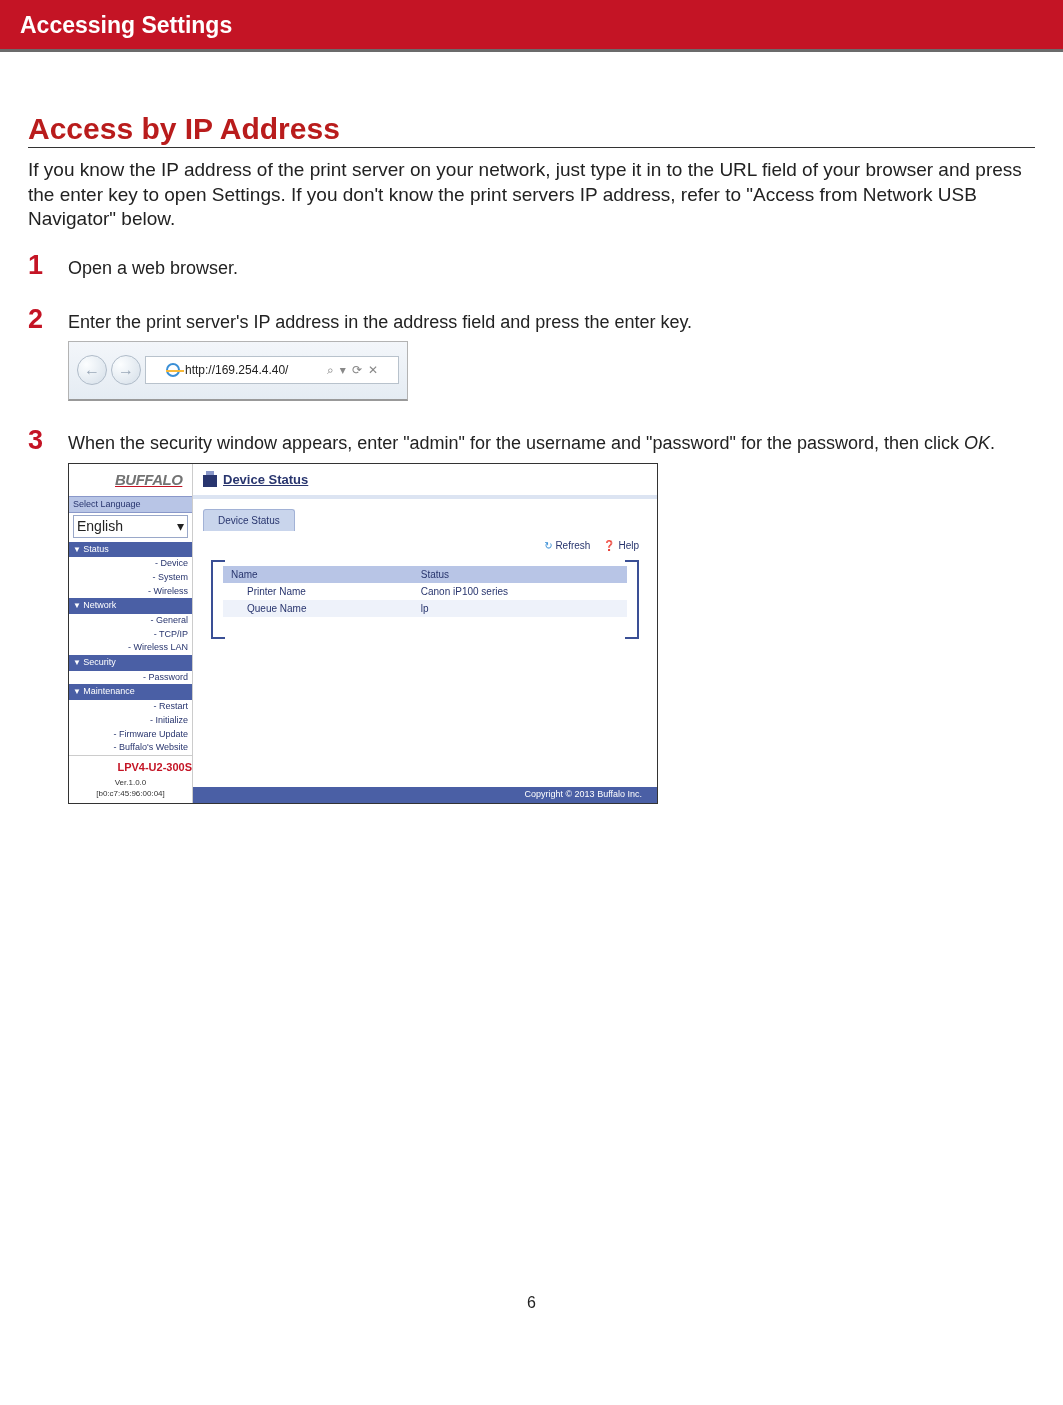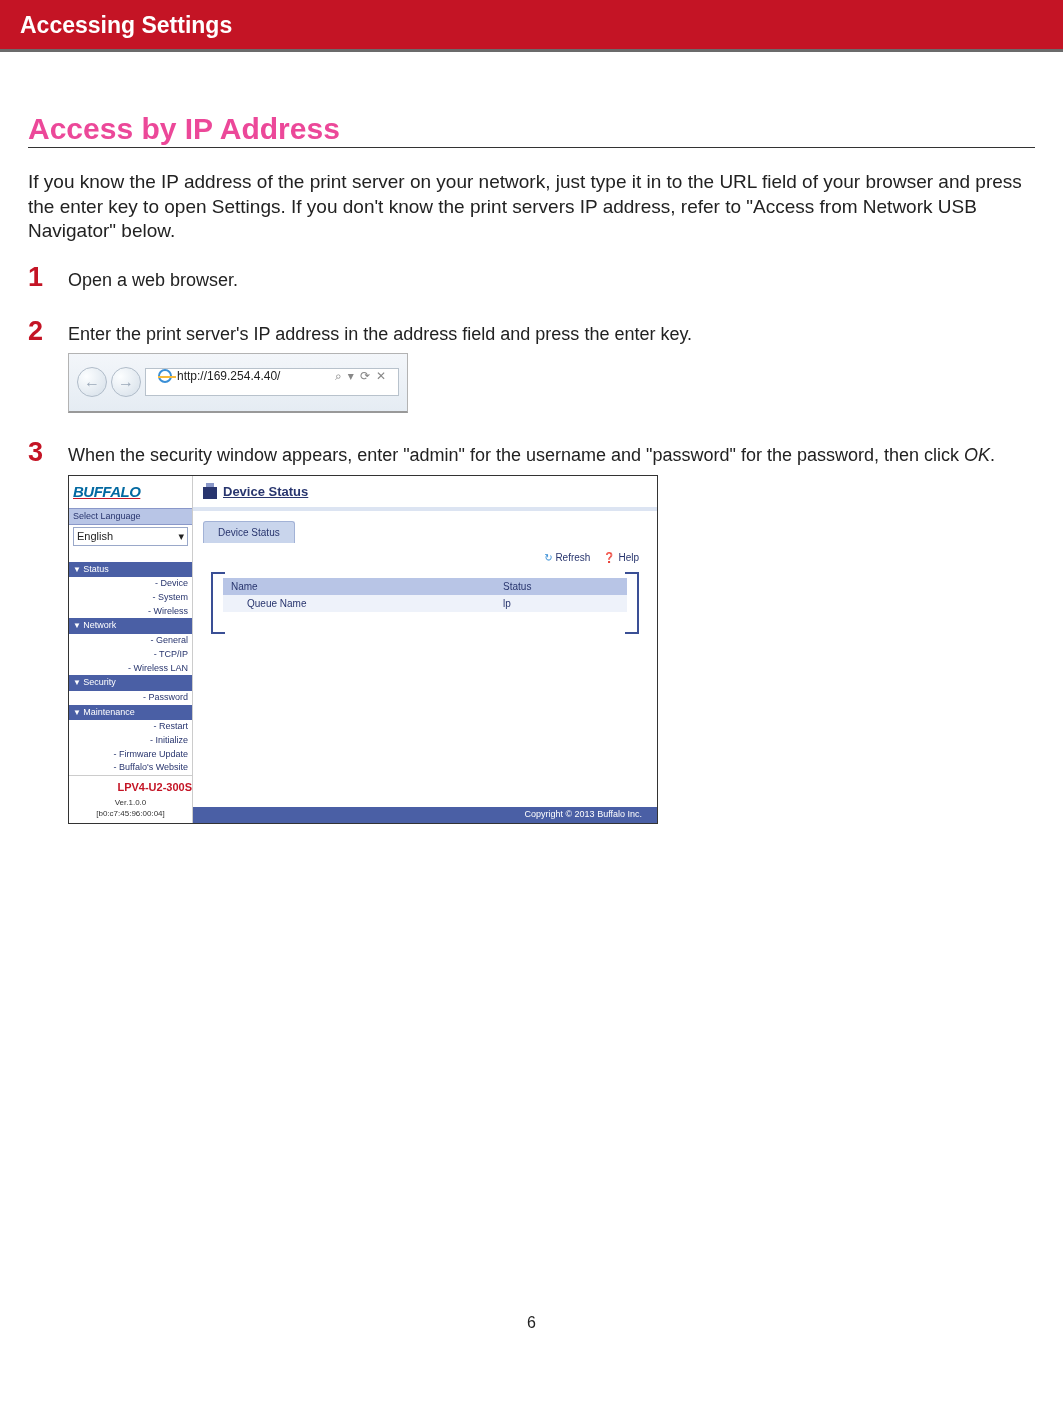--- a/index.html
+++ b/index.html
@@ -1,39 +1,39 @@
 <!DOCTYPE html>
 <html><head>
 <meta charset="utf-8">
 <style>
   * { box-sizing: border-box; margin: 0; padding: 0; }
   body { font-family: 'Segoe UI', Arial, sans-serif; background: #fff; color: #222; width: 1063px; }
   .header-bar { background: #c41425; color: #fff; padding: 12px 20px 10px; font-weight: bold; font-size: 23px; border-bottom: 3px solid #6b6b6b; }
   .content { padding: 60px 28px 30px 28px; }
-  .section-title { color: #ec4899; font-size: 30px; font-weight: bold; border-bottom: 1px solid #333; margin-bottom: 22px; padding-bottom: 1px; }
+  .section-title { color: #b91c1c; font-size: 30px; font-weight: bold; border-bottom: 1px solid #333; margin-bottom: 10px; padding-bottom: 1px; }
   .intro { font-size: 19px; line-height: 1.3; margin-bottom: 20px; }
   .step { display: flex; align-items: flex-start; margin-bottom: 26px; }
   .step-num { color: #c41425; font-size: 27px; font-weight: bold; width: 40px; flex-shrink: 0; line-height: 1; }
   .step-body { font-size: 18px; padding-top: 5px; line-height: 1.3; flex: 1; }
   .step-body .ok-italic { font-style: italic; }
   .browser-shot { margin-top: 6px; width: 340px; border: 1px solid #b3b3b3; border-bottom: 2px solid #999; background: linear-gradient(#f3f6fa,#e5ecf3); height: 60px; display: flex; align-items: center; padding: 0 8px; gap: 4px; }
   .nav-btn { width: 30px; height: 30px; border-radius: 50%; background: radial-gradient(circle at 30% 30%, #fcfeff, #d4dee8); border: 1px solid #b0bcc9; display: flex; align-items: center; justify-content: center; color: #9aa8b8; font-size: 16px; }
-  .addr-box { flex: 1; height: 28px; background: #fff; border: 1px solid #b8c2cc; display: flex; align-items: flex-start; padding: 0 12px; gap: 5px; font-size: 12px; }
+  .addr-box { flex: 1; height: 28px; background: #fff; border: 1px solid #b8c2cc; display: flex; align-items: center; padding: 0 20px; gap: 5px; font-size: 12px; }
   .ie-e { width: 14px; height: 14px; border: 2px solid #3a8fd6; border-radius: 50%; position: relative; }
   .ie-e::after { content: ''; position: absolute; left: -2px; top: 5px; width: 18px; height: 2px; background: #f6b93b; }
   .addr-tools { color: #888; font-size: 12px; display: flex; gap: 6px; align-items: center; }
 
   
   .admin-shot { margin-top: 8px; width: 590px; border: 1px solid #333; background: #fff; }
   .admin-inner { display: flex; min-height: 300px; }
   .admin-side { width: 124px; background: #fff; font-size: 10px; border-right: 1px solid #ccc; display:flex; flex-direction:column; }
   .logo-buf { padding: 6px 4px; }
-  .logo-buf span { color: #0369a1; font-weight: 900; font-style: italic; letter-spacing: -0.5px; font-size: 15px; text-decoration: underline; text-decoration-color: #c41425; }
+  .logo-buf span { color: #737373; font-weight: 900; font-style: italic; letter-spacing: -0.5px; font-size: 15px; text-decoration: underline; text-decoration-color: #c41425; margin-left: 42px; }
   .sel-lang { background: #b8c5e6; font-size: 9px; padding: 2px 4px; color: #28356e; border-top:1px solid #8a98c9; border-bottom:1px solid #8a98c9; }
-  .lang-select { margin: 2px 4px 16px; background:#fff; border:1px solid #9aa8c9; font-size:11px; padding:1px 3px; display:flex; justify-content:space-between; align-items:center; }
+  .lang-select { margin: 2px 4px 4px; background:#fff; border:1px solid #9aa8c9; font-size:14px; padding:1px 3px; display:flex; justify-content:space-between; align-items:center; }
   .cat { background: #4a5fa5; color: #fff; font-size: 9px; padding: 2px 4px; }
   .cat::before { content: "▼ "; font-size:8px; }
   .subitem { color: #28356e; font-size: 9px; padding: 1px 4px 1px 8px; text-align: right; }
   .subitem::before { content: "- "; }
   .side-fill { flex:1; }
   .model { text-align:right; color:#c41425; font-weight:bold; font-size:11px; padding:4px 0; border-top:1px solid #ccc;}
   .ver { text-align:center; font-size:8px; color:#333; padding-bottom:4px; }
 
   .admin-main { flex: 1; background: #fff; display:flex; flex-direction:column;}
   .admin-title-row { padding: 8px 10px 6px; display:flex; align-items:center; gap:6px; border-bottom: 4px solid #dce4f2;}
@@ -147,20 +147,24 @@
               <span class="act-link"><span class="refresh-ico">↻</span> <span>Refresh</span></span>
               <span class="act-link"><span class="help-ico">❓</span> <span>Help</span></span>
             </div>
             <div class="bracket-box">
               <table class="ptable">
                 <tbody>
                     <tr>
                       <th>Name</th>
                       <th>Status</th>
                     </tr>
+                <tr class="alt">
+                      <td>Printer Name</td>
+                      <td>Canon iP100 series</td>
+                    </tr>
                 <tr>
                       <td>Queue Name</td>
                       <td>lp</td>
                     </tr>
               </tbody>
                 </table>
             </div>
             <div class="main-fill"></div>
             <div class="copyright">Copyright © 2013 Buffalo Inc.</div>
           </div>

